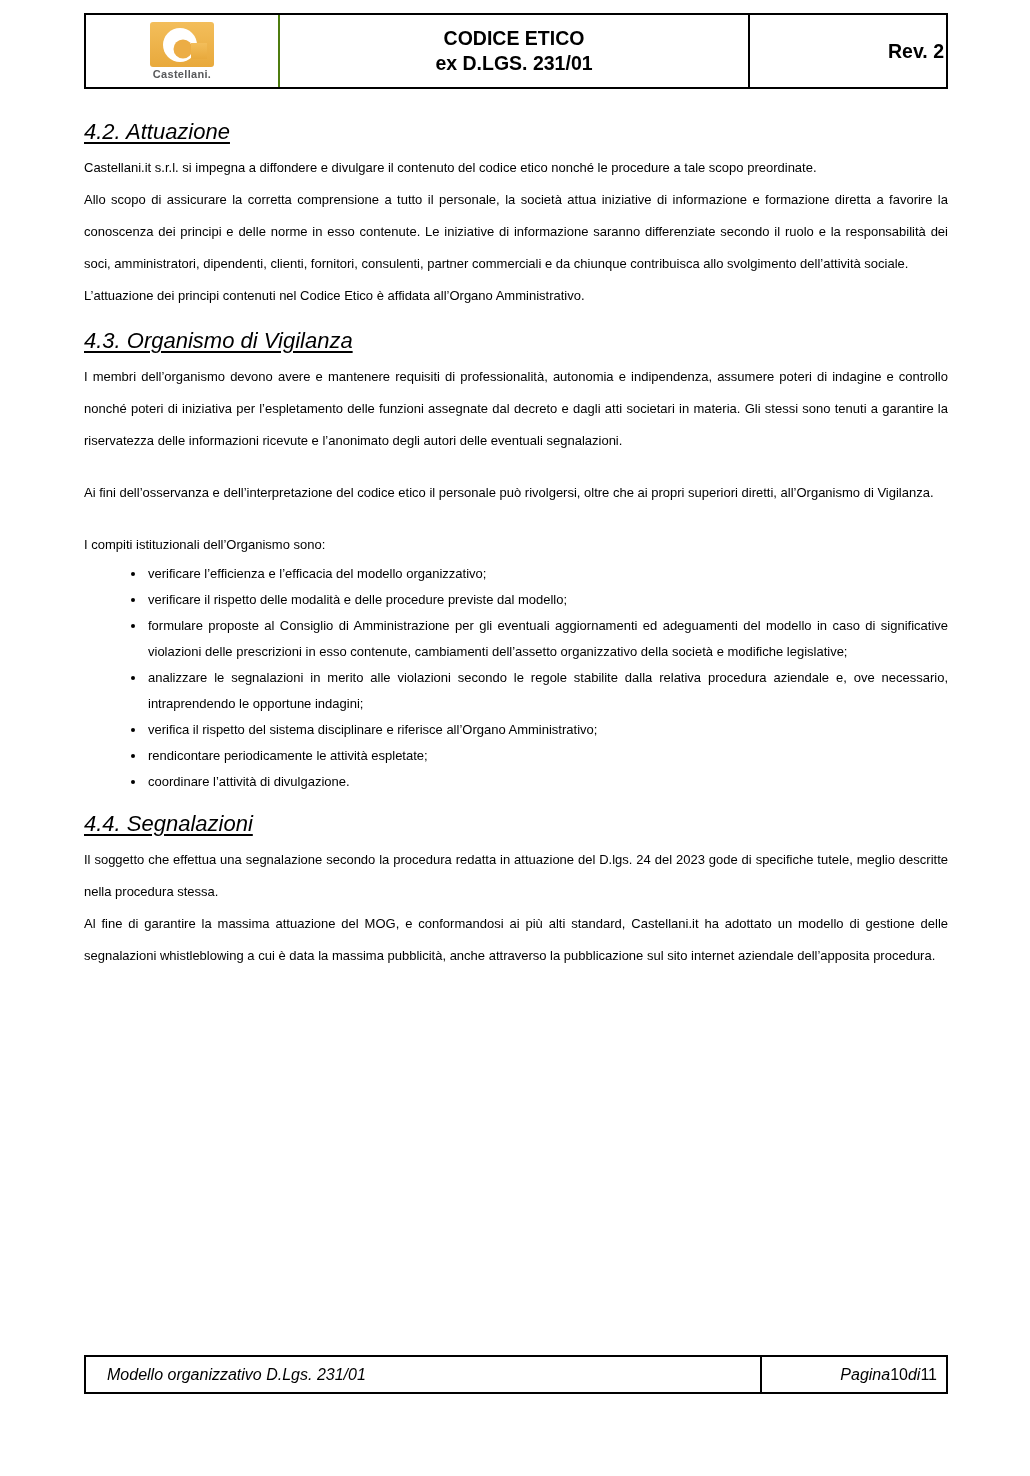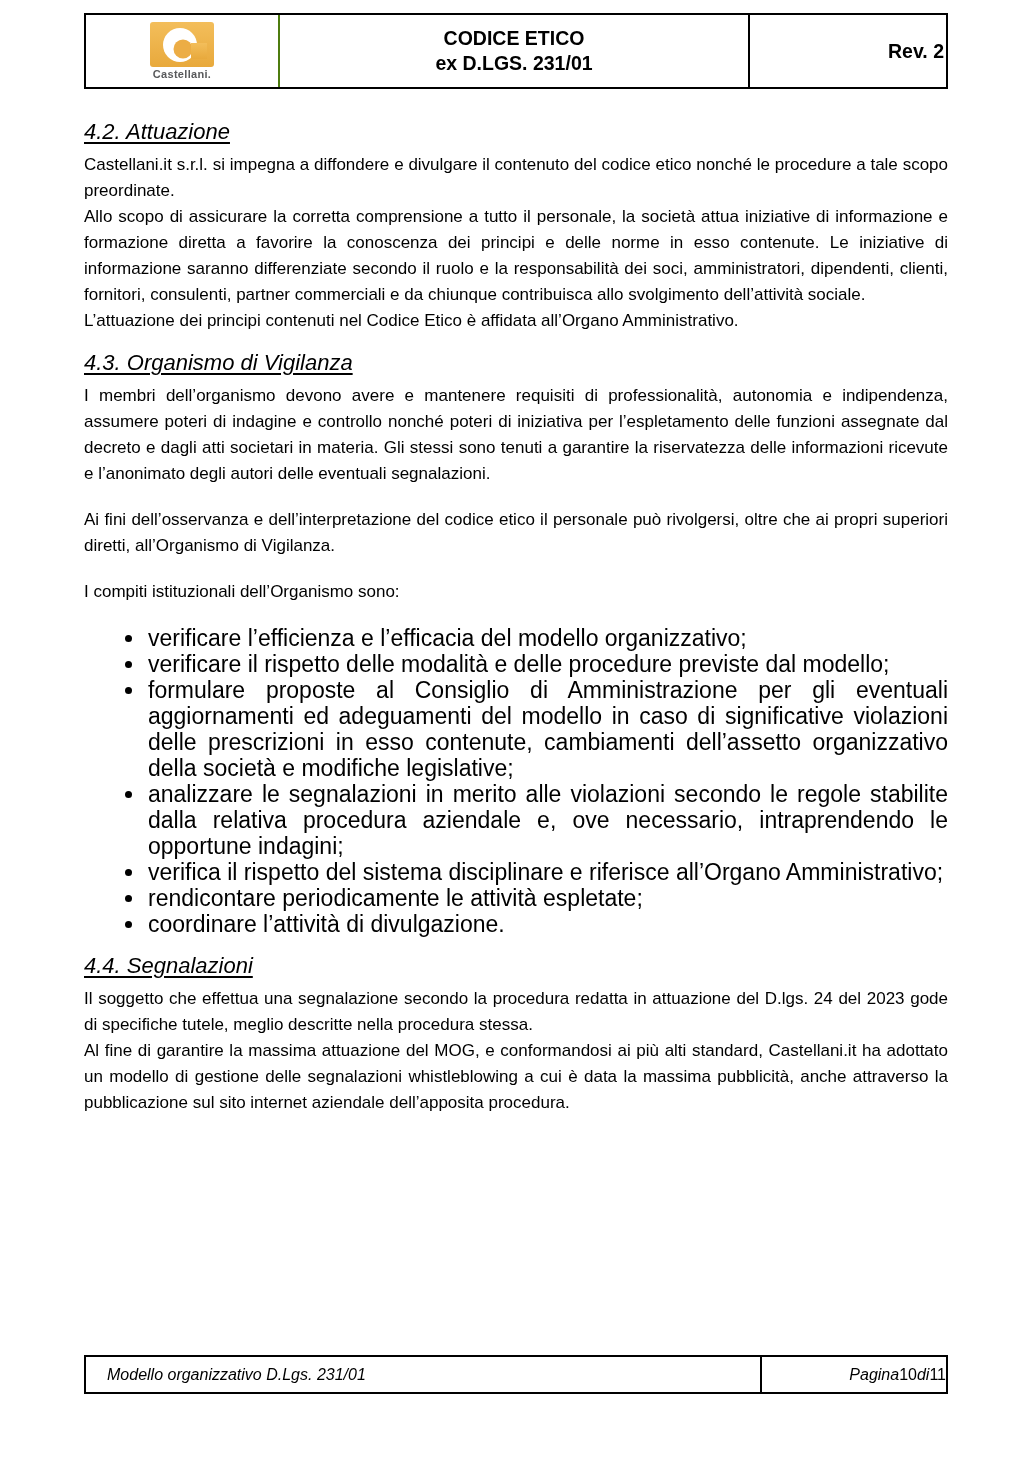--- a/index.html
+++ b/index.html
@@ -52,32 +52,31 @@
     font-style: italic;
     font-weight: normal;
     text-decoration: underline;
     text-underline-offset: 3px;
     line-height: 28px;
     margin: 15px 0 6px 0;
   }
   h2.sec-heading:first-child { margin-top: 0; }
 
   p.body-par {
-    font-size: 17px;
-    line-height: 26px;
+    font-size: 13px;
+    line-height: 32px;
     text-align: justify;
   }
   .gap { height: 20px; }
 
   ul.task-list {
     list-style: disc outside;
     padding-left: 62px;
-    font-size: 23px;
+    font-size: 13px;
     line-height: 26px;
-    margin-top: 20px;
   }
   ul.task-list li { text-align: justify; padding-left: 2px; }
 
   
   .footer-table {
     position: absolute;
     left: 84px;
     top: 1355px;
     width: 864px;
     height: 39px;
@@ -91,21 +90,21 @@
     display: flex;
     align-items: center;
     padding-left: 21px;
     font-style: italic;
   }
   .footer-right {
     width: 184px;
     display: flex;
     align-items: center;
     justify-content: flex-end;
-    padding-right: 0;
+    padding-right: 9px;
     white-space: pre;
   }
   .footer-right .it { font-style: italic; }
 </style>
 </head>
 <body>
 
 <div class="page">
 
   <div class="header-table">

